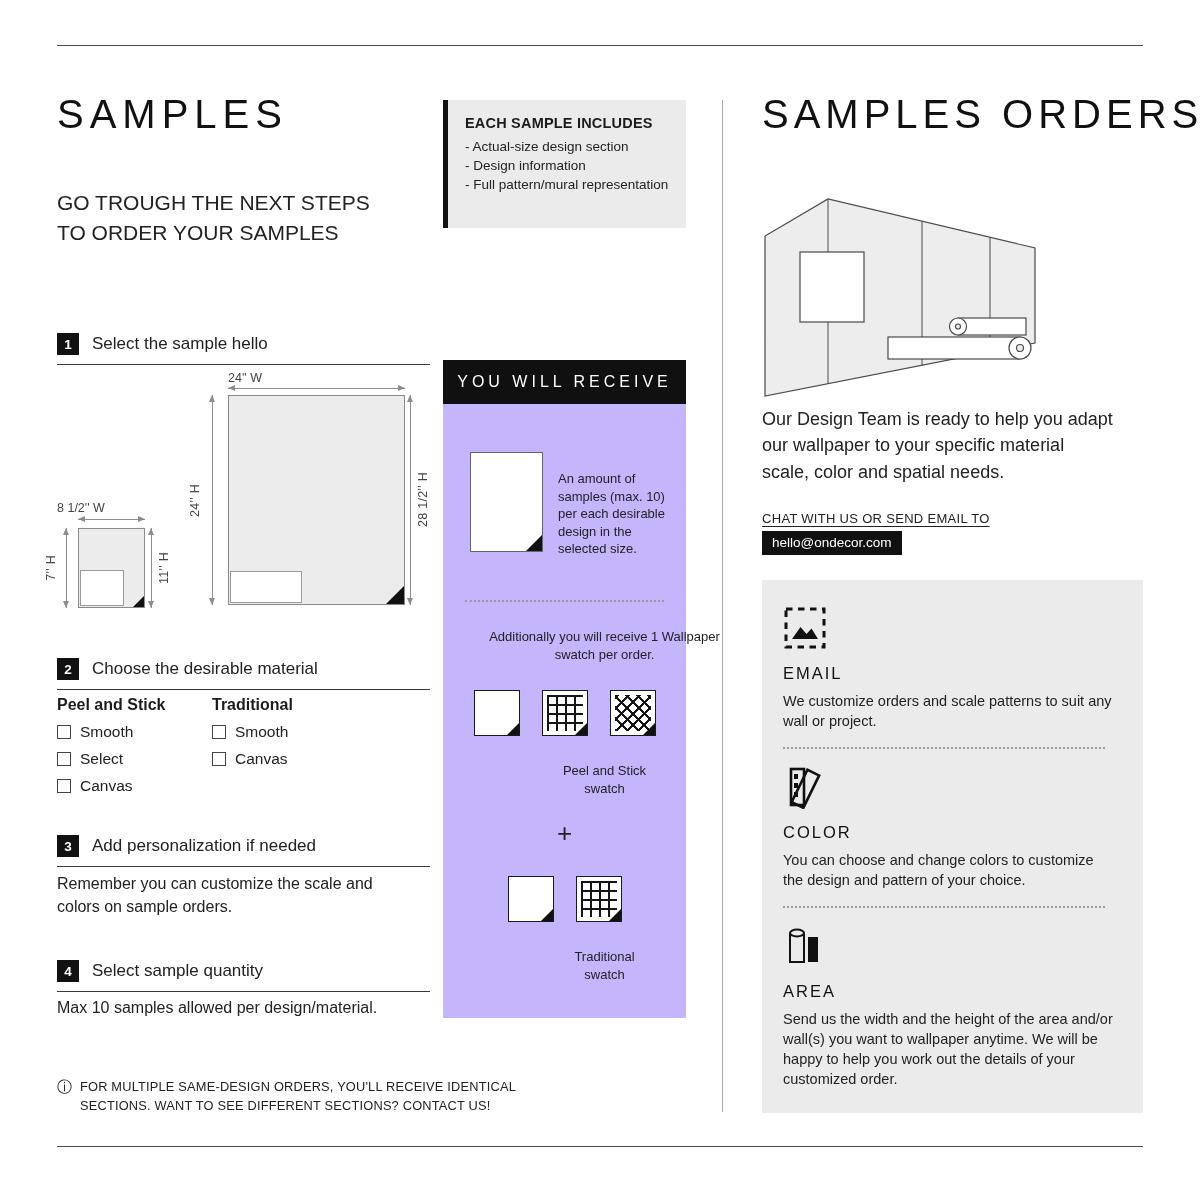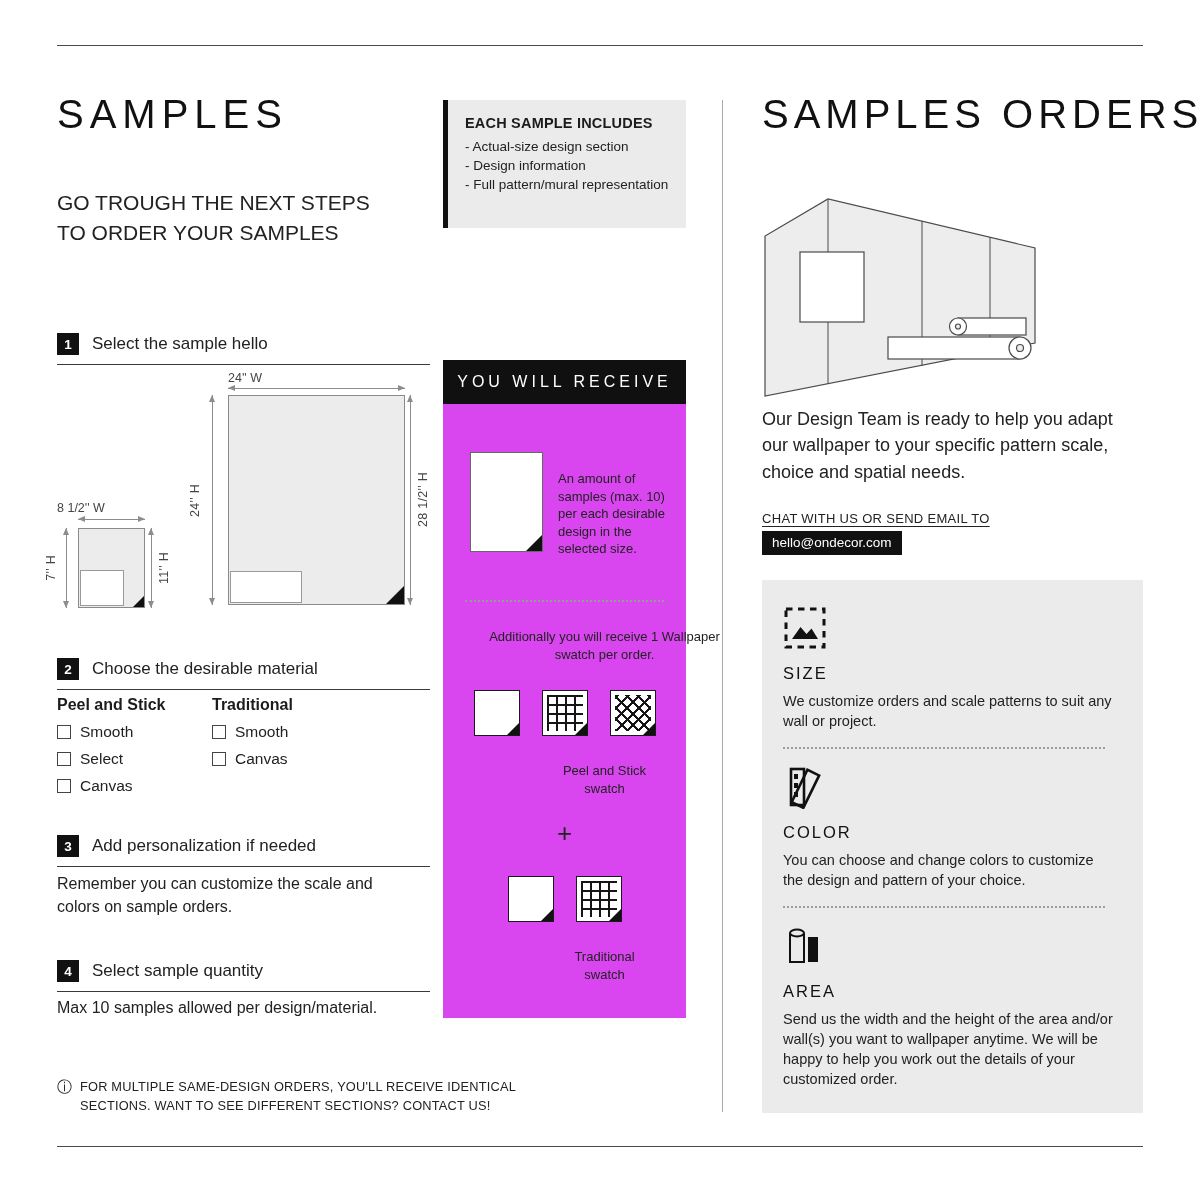--- a/index.html
+++ b/index.html
@@ -46,21 +46,21 @@
   .footnote{position:absolute;display:flex;gap:8px;width:485px;}
   .footnote .ic{font-size:15px;line-height:1.2;color:#222;}
   .footnote .tx{font-size:12.8px;line-height:1.45;letter-spacing:.2px;color:#222;}
 
   .includes{position:absolute;left:443px;top:100px;width:243px;height:128px;background:#ebebeb;border-left:5px solid #111;box-sizing:border-box;padding:15px 10px 0 17px;}
   .inc-title{font-size:14.5px;font-weight:700;letter-spacing:.2px;margin-bottom:7px;}
   .inc-item{font-size:13.5px;line-height:1.4;padding-left:10px;text-indent:-10px;color:#222;}
   .inc-item::before{content:"- ";}
 
   .receive-head{position:absolute;left:443px;top:360px;width:243px;height:44px;background:#101010;color:#fff;display:flex;align-items:center;justify-content:center;font-size:16px;letter-spacing:4px;}
-  .receive-panel{position:absolute;left:443px;top:404px;width:243px;height:614px;background:#d946ef;}
+  .receive-panel{position:absolute;left:443px;top:404px;width:243px;height:614px;background:#c4b5fd;}
   .sheet{position:absolute;left:27px;top:48px;width:73px;height:100px;background:#fff;border:1px solid #666;box-sizing:border-box;}
   .samples-text{position:absolute;left:115px;top:66px;width:120px;font-size:13px;line-height:1.35;color:#222;}
   .dotsep{position:absolute;border-top:2px dotted #999;}
   .centertext{position:absolute;left:0;width:243px;text-align:center;font-size:13px;line-height:1.4;color:#222;margin-left:40px;}
   .swrow{position:absolute;left:0;width:243px;display:flex;justify-content:center;gap:22px;}
   .swatch{position:relative;width:46px;height:46px;background:#fff;border:1.5px solid #1a1a1a;box-sizing:border-box;}
   .pat{position:absolute;inset:4px;}
   .pat-grid{background-image:repeating-linear-gradient(#151515 0 2px,transparent 2px 9px),repeating-linear-gradient(90deg,#151515 0 2px,transparent 2px 9px);}
   .pat-cross{background-image:repeating-linear-gradient(45deg,#151515 0 2px,transparent 2px 8px),repeating-linear-gradient(-45deg,#151515 0 2px,transparent 2px 8px);}
   .plus{position:absolute;left:0;width:243px;text-align:center;font-size:26px;font-weight:400;color:#222;}
@@ -233,33 +233,33 @@
     <g fill="#ffffff" stroke="#4a4a4a" stroke-width="1.2">
       <rect x="196" y="122" width="68" height="17"></rect>
       <circle cx="196" cy="130.5" r="8.5"></circle>
       <circle cx="196" cy="130.5" r="2.5" fill="#ededed"></circle>
       <rect x="126" y="141" width="132" height="22"></rect>
       <circle cx="258" cy="152" r="11"></circle>
       <circle cx="258" cy="152" r="3.5" fill="#ededed"></circle>
     </g>
   </svg>
 
-  <div class="r-intro">Our Design Team is ready to help you adapt our wallpaper to your specific pattern scale, choice and spatial needs.</div>
+  <div class="r-intro">Our Design Team is ready to help you adapt our wallpaper to your specific material scale, color and spatial needs.</div>
   <div class="chat">CHAT WITH US OR SEND EMAIL TO</div>
   <div class="email">hello@ondecor.com</div>
 
   <div class="feat-panel">
 
     <div class="feat-icon">
       <svg width="44" height="44" viewBox="0 0 44 44">
         <rect x="3" y="3" width="38" height="38" fill="none" stroke="#111" stroke-width="3" stroke-dasharray="6.5 5.5"></rect>
         <path d="M9 33 L17.5 21 L23.5 28 L28.5 22.5 L35 33 Z" fill="#111"></path>
       </svg>
     </div>
-    <h3 class="feat-h">SIZE</h3>
+    <h3 class="feat-h">EMAIL</h3>
     <p class="feat-p">We customize orders and scale patterns to suit any wall or project.</p>
 
     <div class="feat-sep"></div>
 
     <div class="feat-icon">
       <svg width="44" height="44" viewBox="0 0 44 44">
         <rect x="8" y="4" width="13" height="36" fill="none" stroke="#111" stroke-width="2.6"></rect>
         <rect x="8" y="4" width="13" height="36" fill="none" stroke="#111" stroke-width="2.6" transform="rotate(26 14.5 40)"></rect>
         <rect x="11" y="9" width="4" height="5" fill="#111"></rect>
         <rect x="11" y="18" width="4" height="5" fill="#111"></rect>

